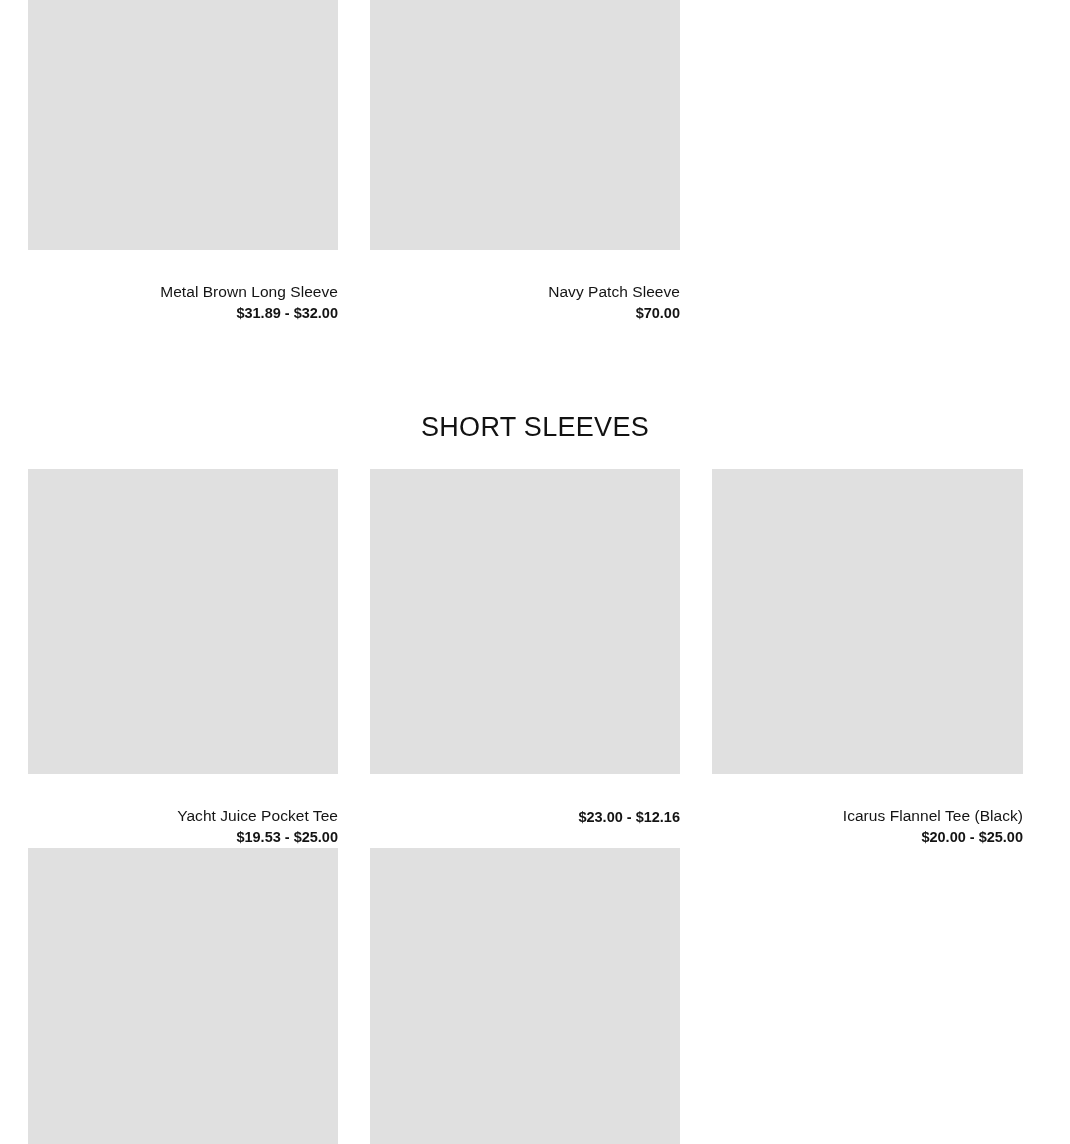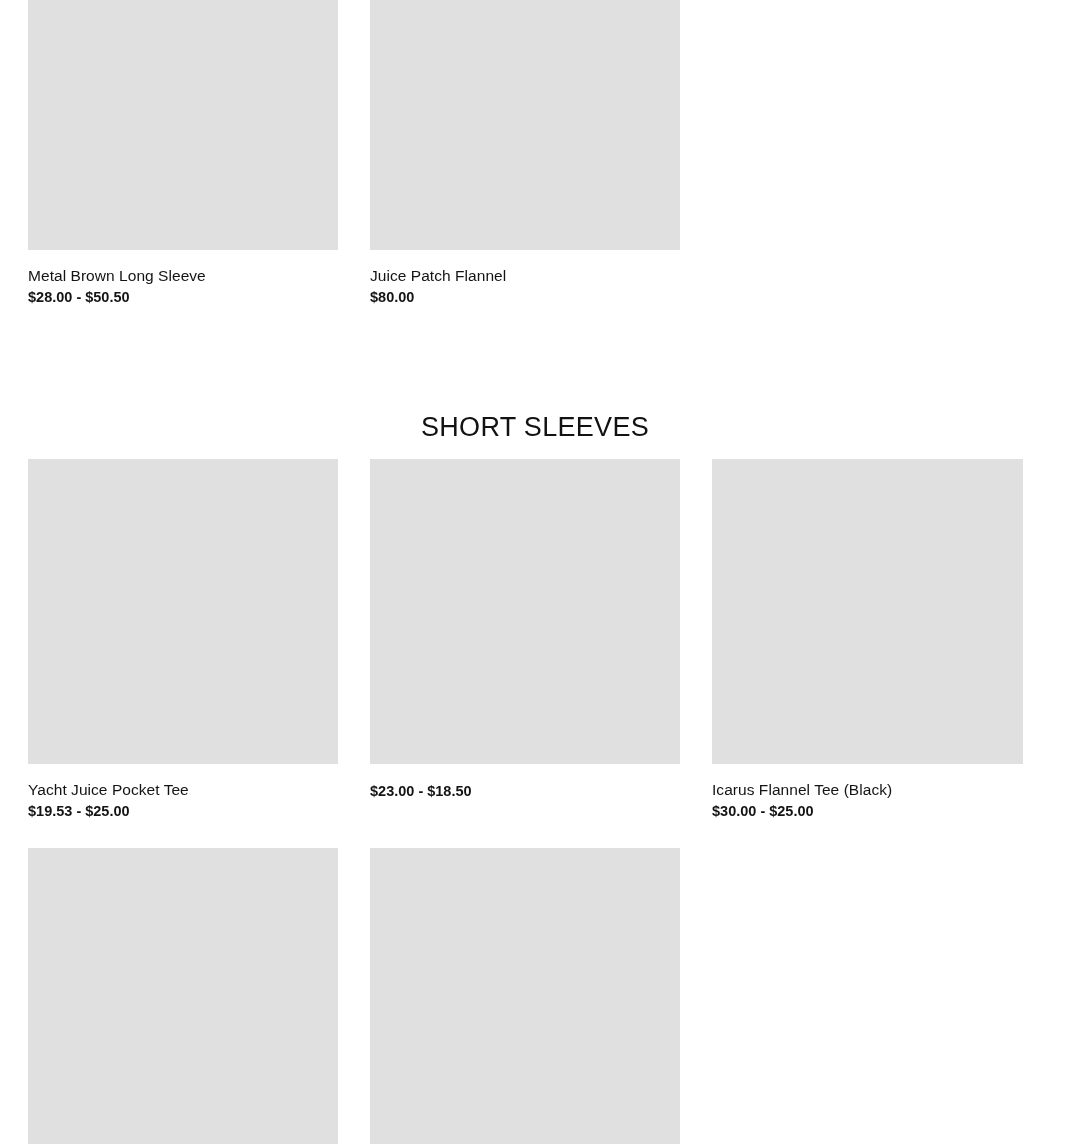--- a/index.html
+++ b/index.html
@@ -41,22 +41,22 @@
     visibility: hidden;
   }
 
   .thumb {
     width: 100%;
     background: #e0e0e0;
     display: block;
   }
 
   .caption {
-    text-align: left;
-    padding-top: 16px;
+    text-align: right;
+    padding-top: 32px;
   }
 
   .p-title {
     font-size: 15.5px;
     font-weight: 400;
     line-height: 20px;
     color: #141414;
     letter-spacing: 0.05px;
   }
 
@@ -85,21 +85,21 @@
     text-align: center;
     font-size: 27px;
     font-weight: 500;
     letter-spacing: 0.3px;
     color: #121212;
     line-height: 32px;
   }
 
   
   .row-mid {
-    top: 459px;
+    top: 469px;
   }
   .row-mid .thumb {
     height: 305px;
   }
 
   
   .row-bot {
     top: 848px;
   }
   .row-bot .thumb {
@@ -110,29 +110,29 @@
 <body>
 
 <div class="page">
 
   <div class="grid row-top">
 
     <div class="cell">
       <div class="thumb"></div>
       <div class="caption">
         <div class="p-title">Metal Brown Long Sleeve</div>
-        <div class="p-price">$28.00 - $50.50</div>
+        <div class="p-price">$31.89 - $32.00</div>
       </div>
     </div>
 
     <div class="cell">
       <div class="thumb"></div>
       <div class="caption">
-        <div class="p-title">Juice Patch Flannel</div>
-        <div class="p-price">$80.00</div>
+        <div class="p-title">Navy Patch Sleeve</div>
+        <div class="p-price">$70.00</div>
       </div>
     </div>
 
     <div class="cell empty"></div>
   </div>
 
   <div class="section-heading">SHORT SLEEVES</div>
 
   <div class="grid row-mid">
 
@@ -140,29 +140,29 @@
       <div class="thumb"></div>
       <div class="caption">
         <div class="p-title">Yacht Juice Pocket Tee</div>
         <div class="p-price">$19.53 - $25.00</div>
       </div>
     </div>
 
     <div class="cell">
       <div class="thumb"></div>
       <div class="caption">
-        <div class="p-price">$23.00 - $18.50</div>
+        <div class="p-price">$23.00 - $12.16</div>
       </div>
     </div>
 
     <div class="cell">
       <div class="thumb"></div>
       <div class="caption">
         <div class="p-title">Icarus Flannel Tee (Black)</div>
-        <div class="p-price">$30.00 - $25.00</div>
+        <div class="p-price">$20.00 - $25.00</div>
       </div>
     </div>
   </div>
 
   <div class="grid row-bot">
 
     <div class="cell">
       <div class="thumb"></div>
 
     </div>

